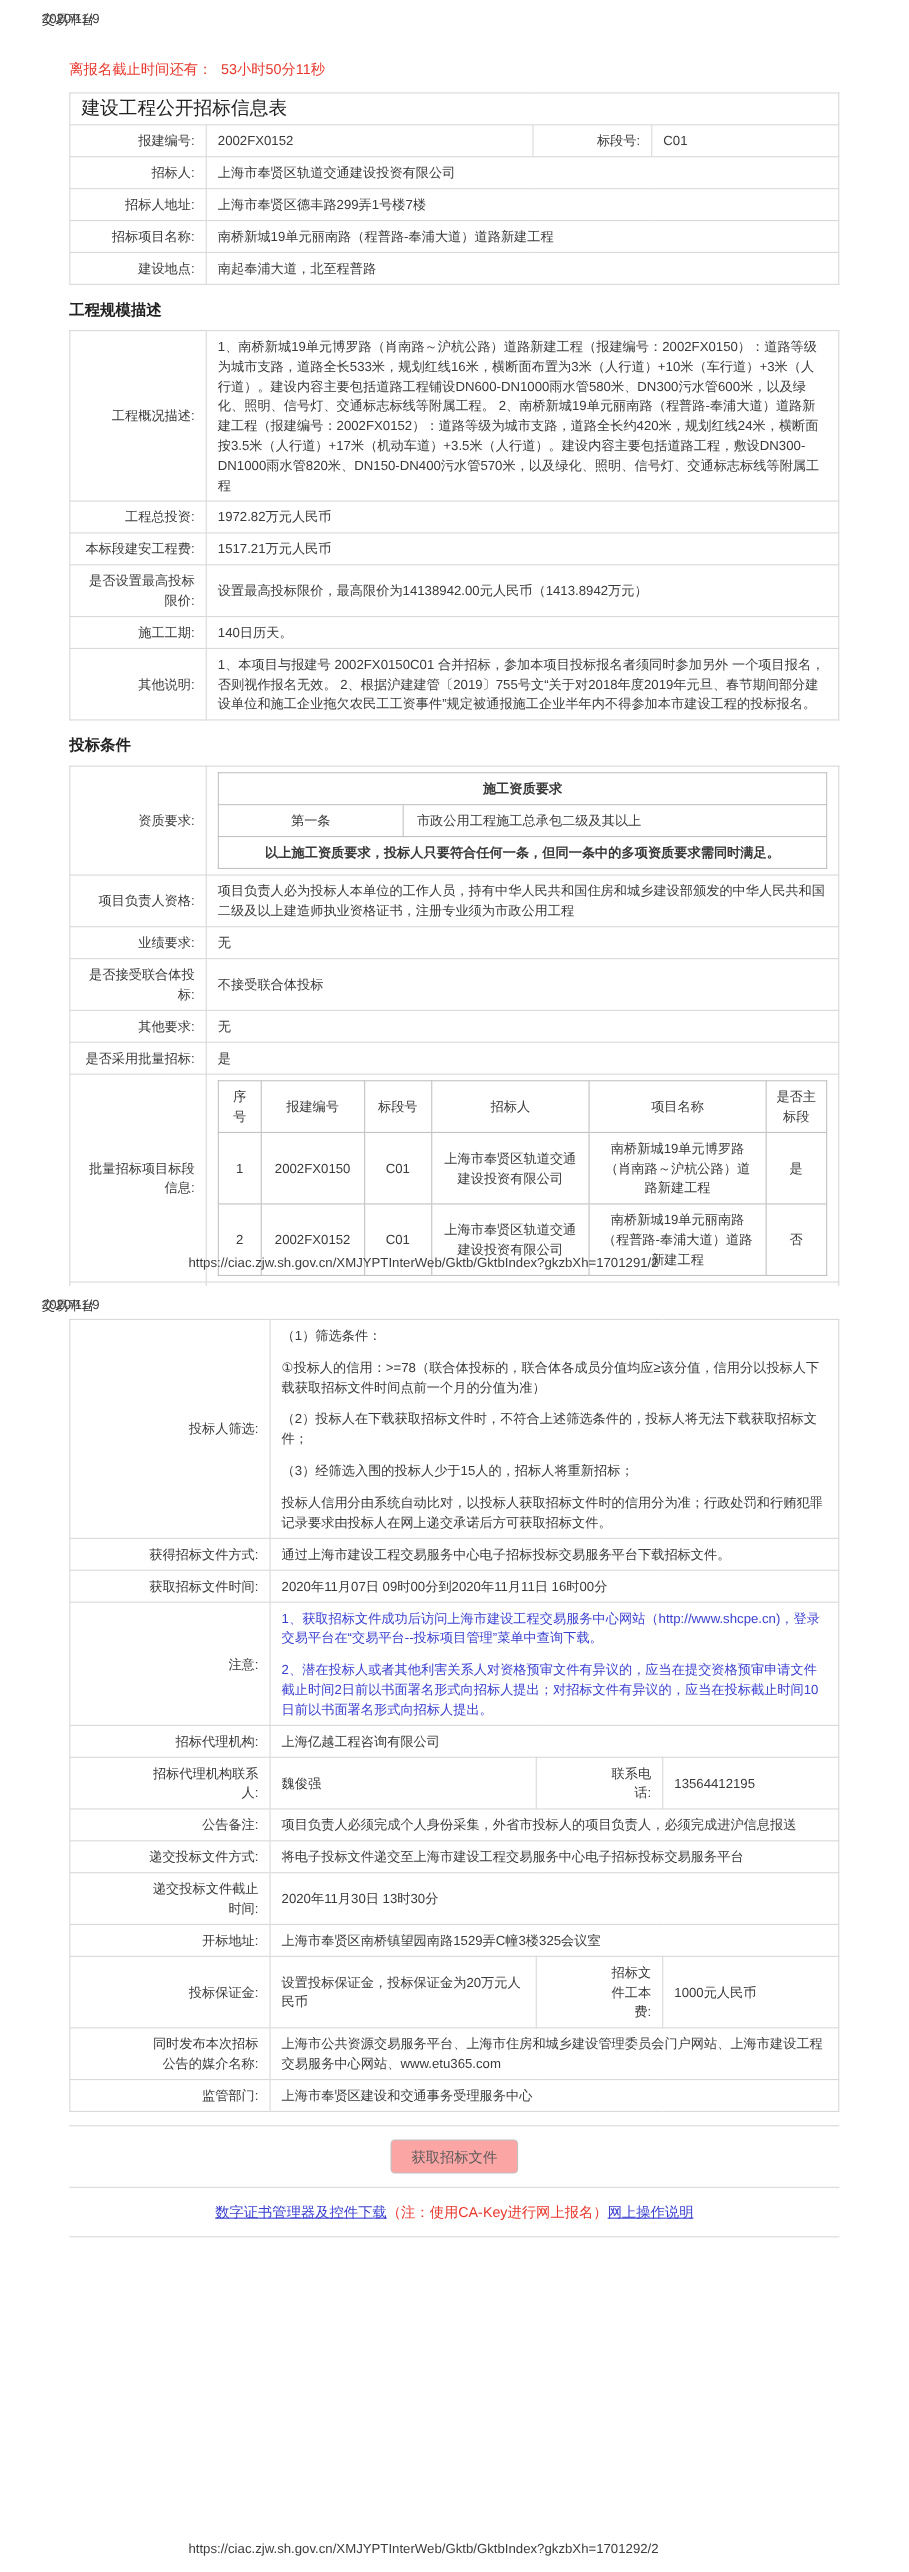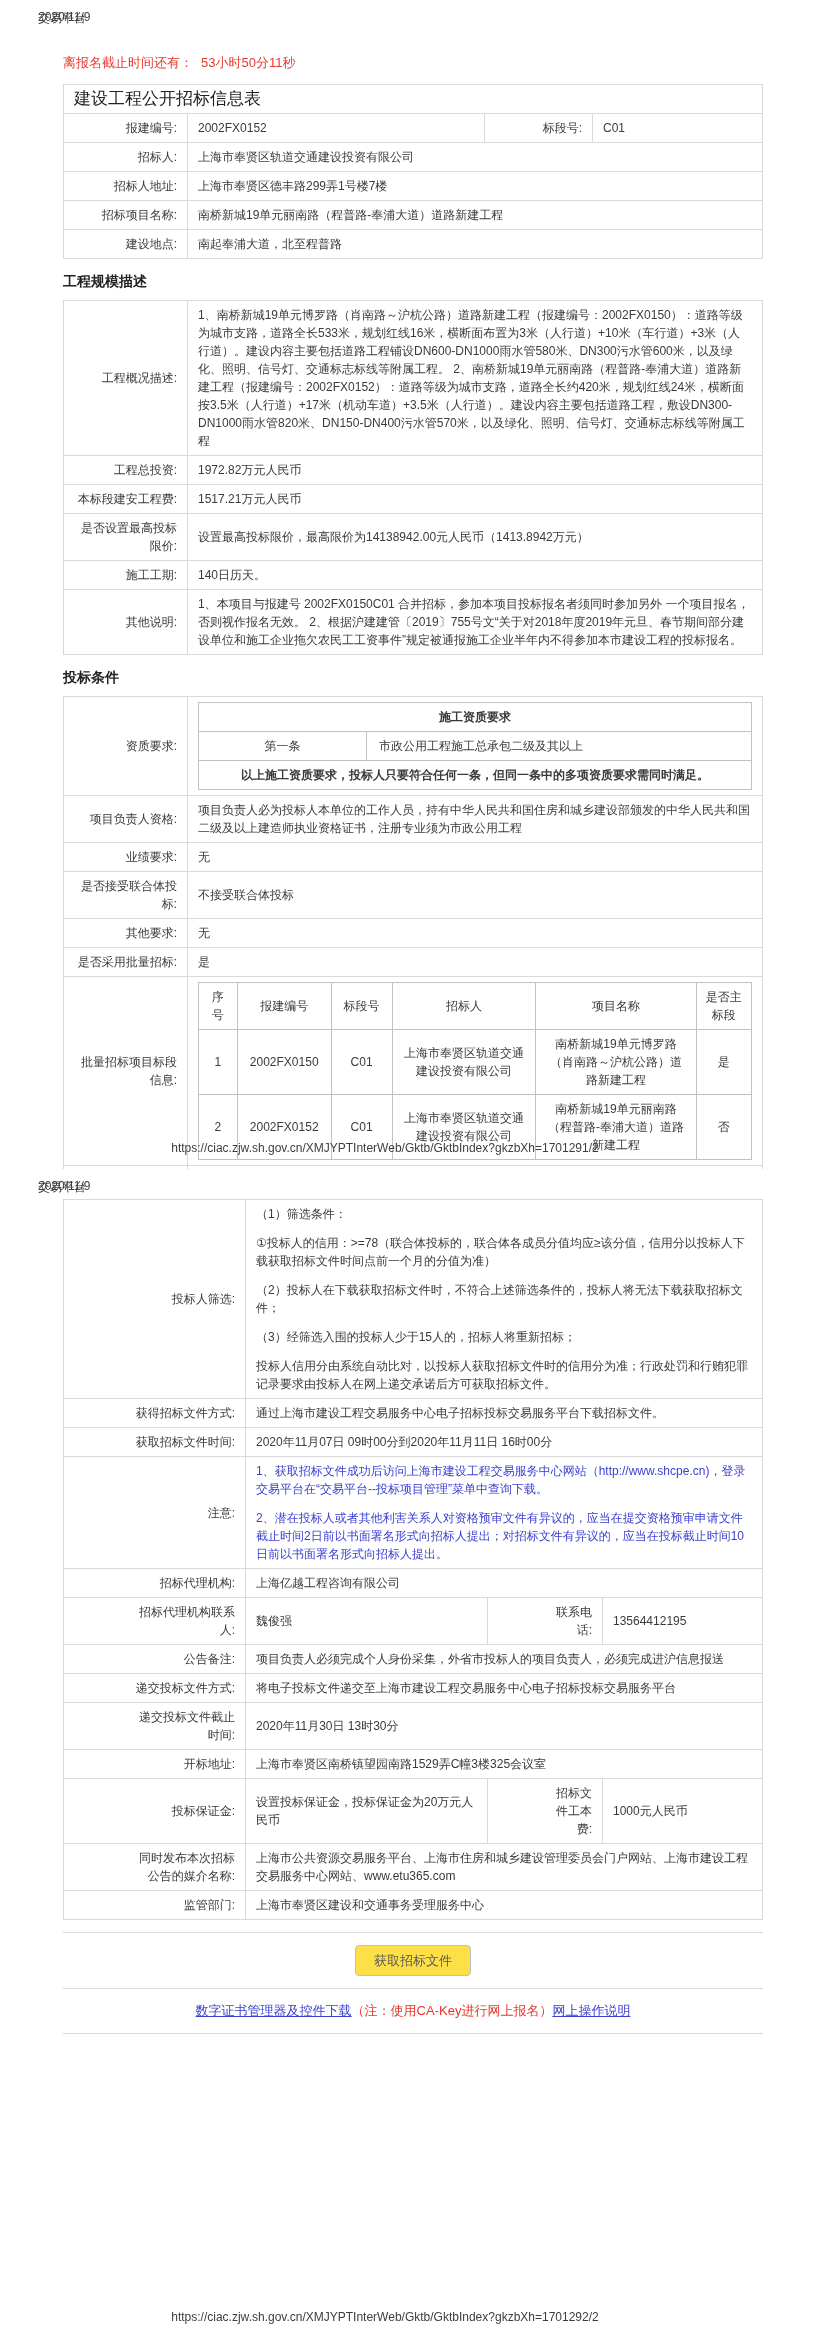--- a/index.html
+++ b/index.html
@@ -33,21 +33,21 @@
   .inner th,.inner td{border:1px solid var(--inner-border);padding:5px 8px;text-align:center;vertical-align:middle;line-height:18px;font-weight:normal;word-break:break-word;}
   .inner .bold{font-weight:bold;}
   .inner .left{text-align:left;padding-left:12px;}
   .cell-has-inner{padding:5px 6px;}
   .para p{margin:0 0 11px;}
   .para p:last-child{margin-bottom:0;}
   .blue{color:var(--link-blue);}
   .action-box{margin-top:12px;width:700px;border-top:1px solid var(--border-gray);border-bottom:1px solid var(--border-gray);}
   .action-row{padding:12px 0;text-align:center;}
   .action-row + .action-row{border-top:1px solid var(--border-gray);}
-  .btn{display:inline-block;font-family:inherit;font-size:13px;color:#5a5a5a;background:#fde047;border:1px solid #c0c0c0;border-radius:4px;padding:8px 18px;cursor:pointer;line-height:1;}
+  .btn{display:inline-block;font-family:inherit;font-size:13px;color:#5a5a5a;background:#fca5a5;border:1px solid #c0c0c0;border-radius:4px;padding:8px 18px;cursor:pointer;line-height:1;}
   .links{font-size:13px;line-height:20px;}
   .doc-link{color:var(--link-blue);text-decoration:underline;cursor:pointer;}
   .ca-note{color:var(--alert-red);}
 </style>
 </head>
 <body>
 
 <div class="page">
   <div class="print-head">
     <span>2020/11/9</span>

